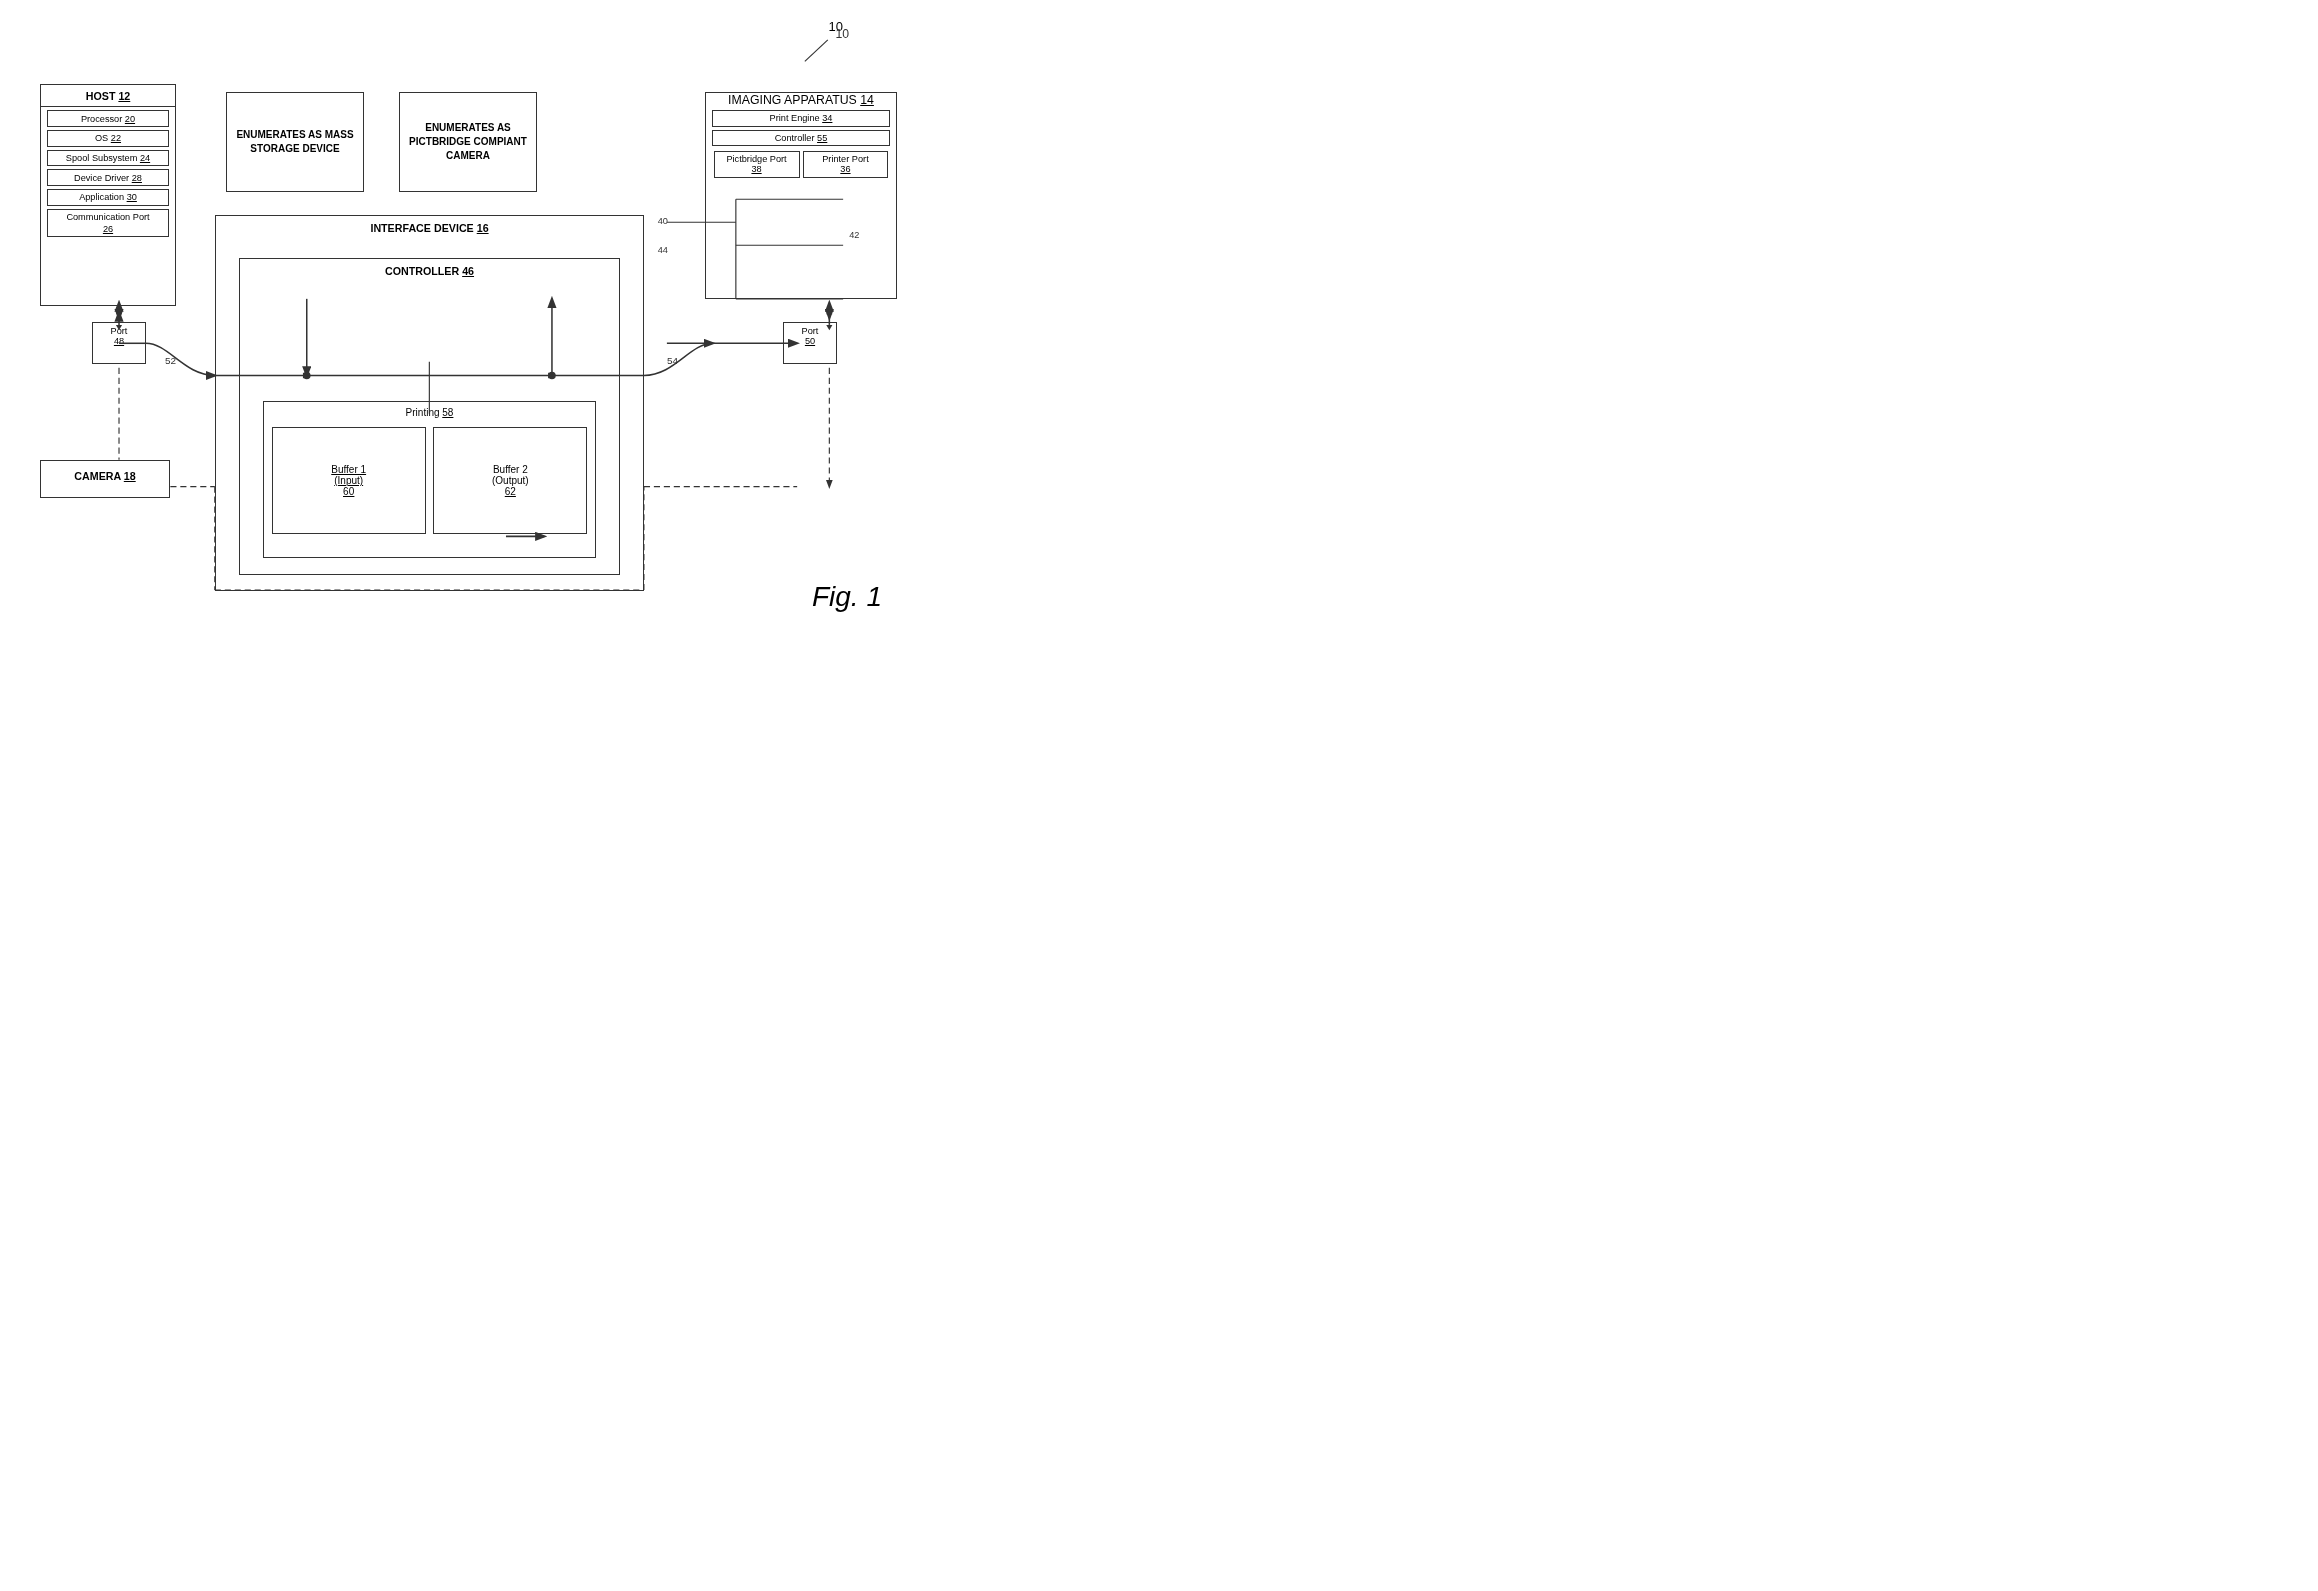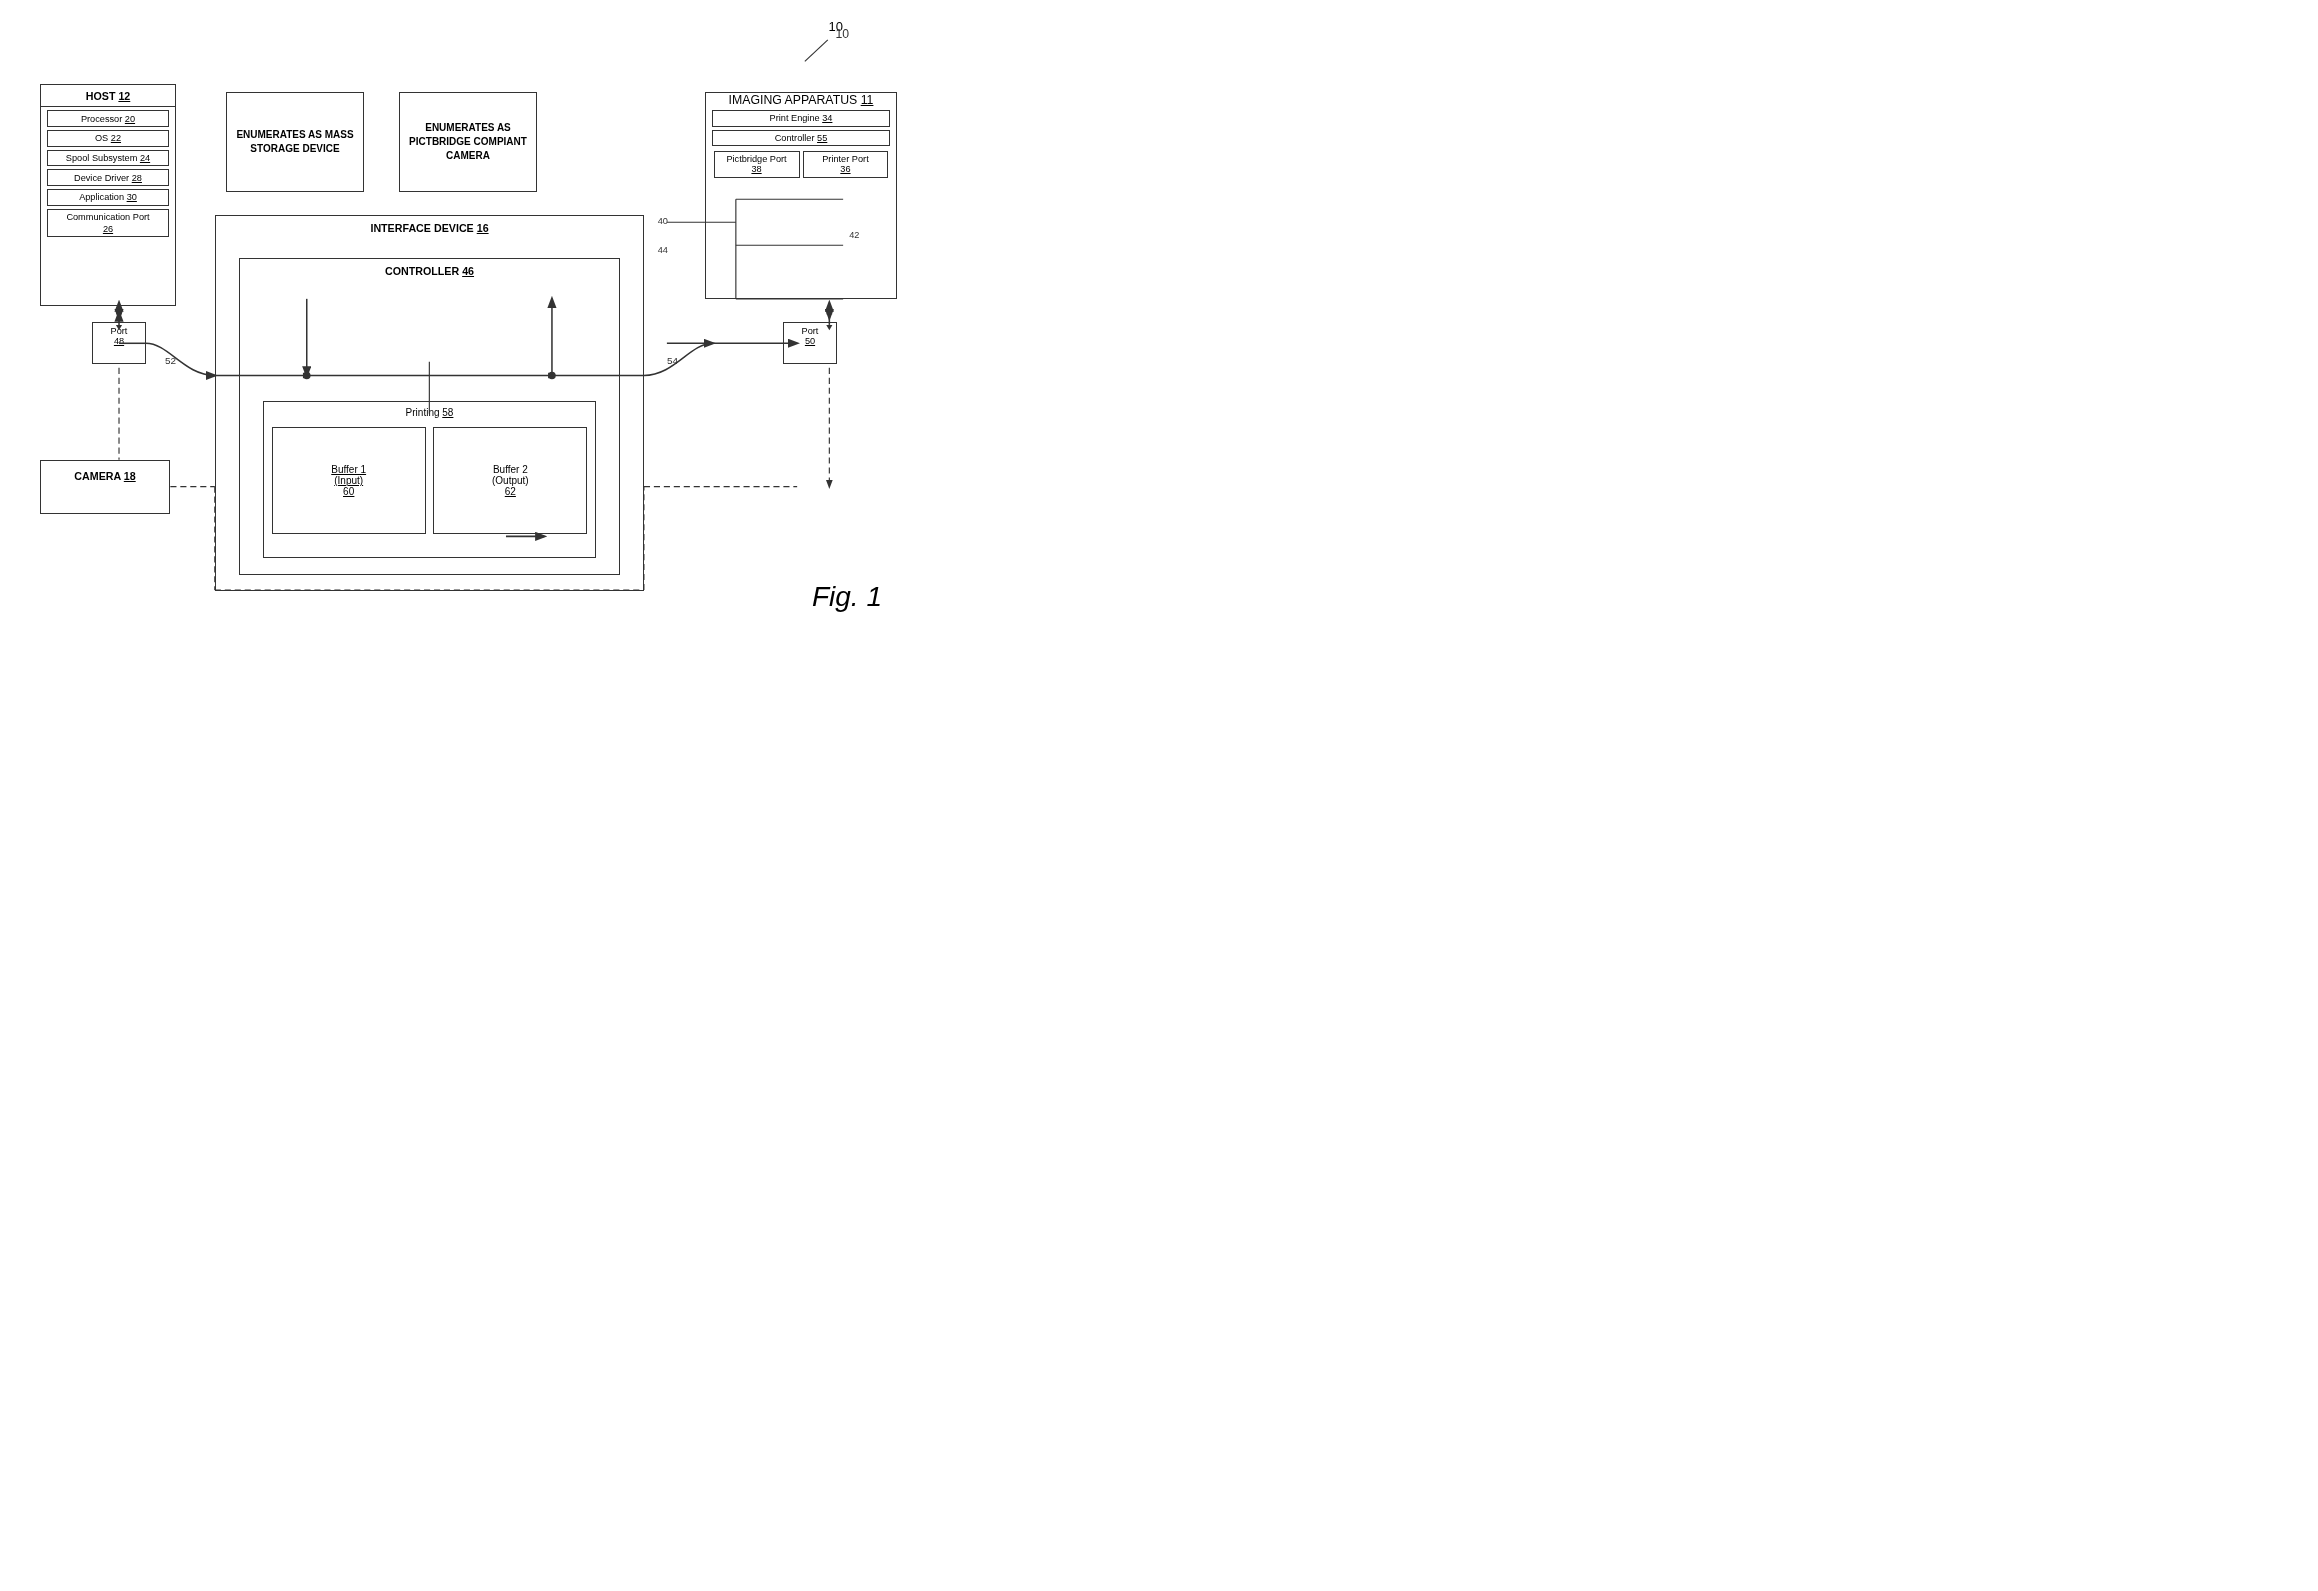--- a/index.html
+++ b/index.html
@@ -95,21 +95,21 @@
       padding: 6.1px;
       text-align: center;
     }
     
     .camera-box {
       position: absolute;
       border: 1.5px solid #333;
       left: 40px;
       top: 460px;
       width: 130px;
-      height: 54px;
+      height: 38px;
       text-align: center;
       background: #fff;
     }
     
     .port-box {
       position: absolute;
       border: 1.5px solid #333;
       background: #fff;
       text-align: center;
       font-size: 9.2px;
@@ -173,21 +173,21 @@
   <div class="box enum-box" style="left:226px; top:92px;">
     <div class="enum-box-text">ENUMERATES AS MASS STORAGE DEVICE</div>
   </div>
 
   <div class="box enum-box" style="left:399px; top:92px;">
     <div class="enum-box-text">ENUMERATES AS PICTBRIDGE COMPIANT CAMERA</div>
   </div>
 
   <div class="box imaging-box">
     <div class="box-header">
-      IMAGING APPARATUS <span class="ref-num">11</span>
+      IMAGING APPARATUS <span class="ref-num">14</span>
     </div>
     <div class="imaging-inner">
       Print Engine <span class="ref-num">34</span>
     </div>
     <div class="imaging-inner">
       Controller <span class="ref-num">55</span>
     </div>
     <div style="display:flex; margin: 3.1px 6.1px;">
       <div class="imaging-inner" style="flex:1; margin:1.5px;">
         Pictbridge Port<br><span class="ref-num">38</span>

